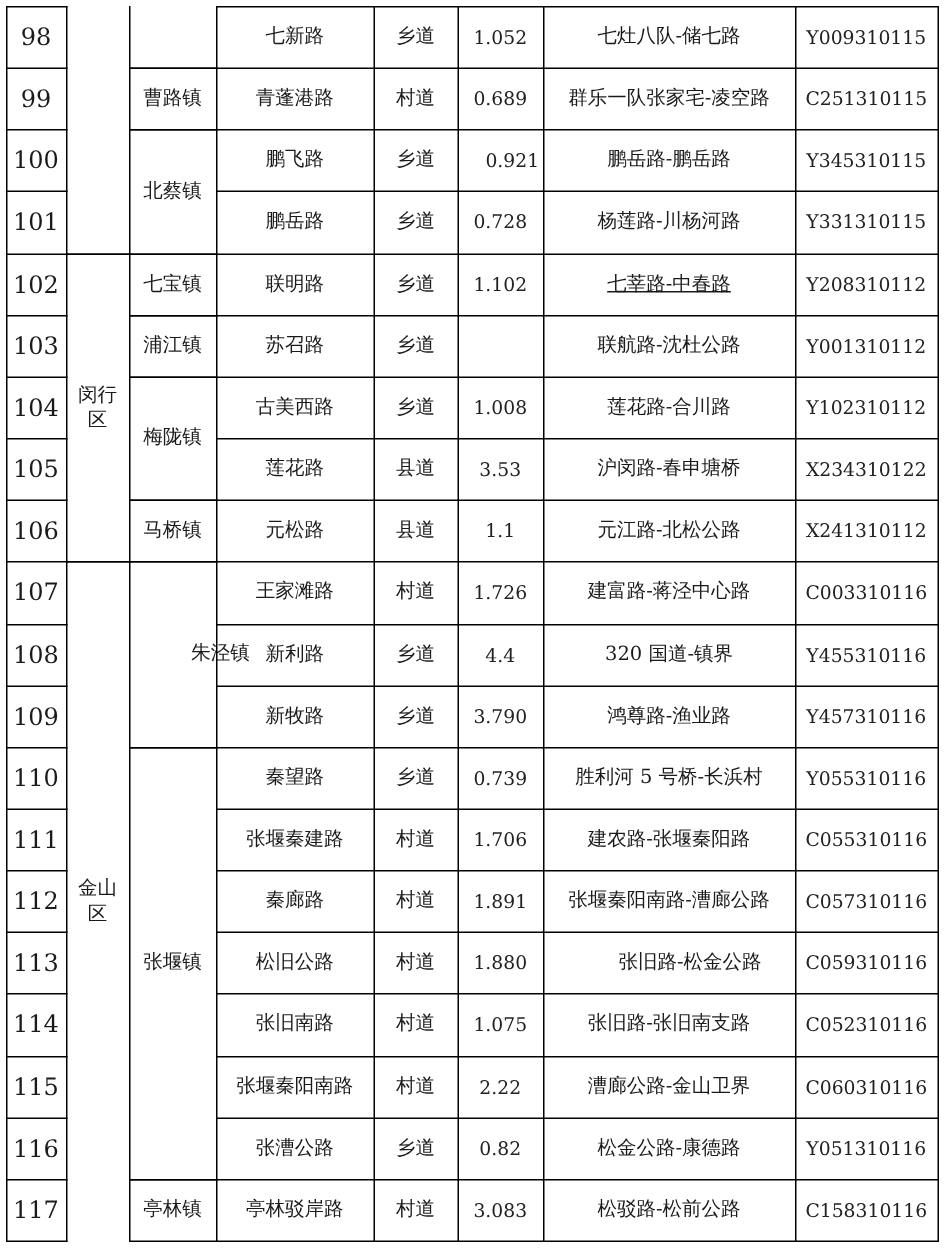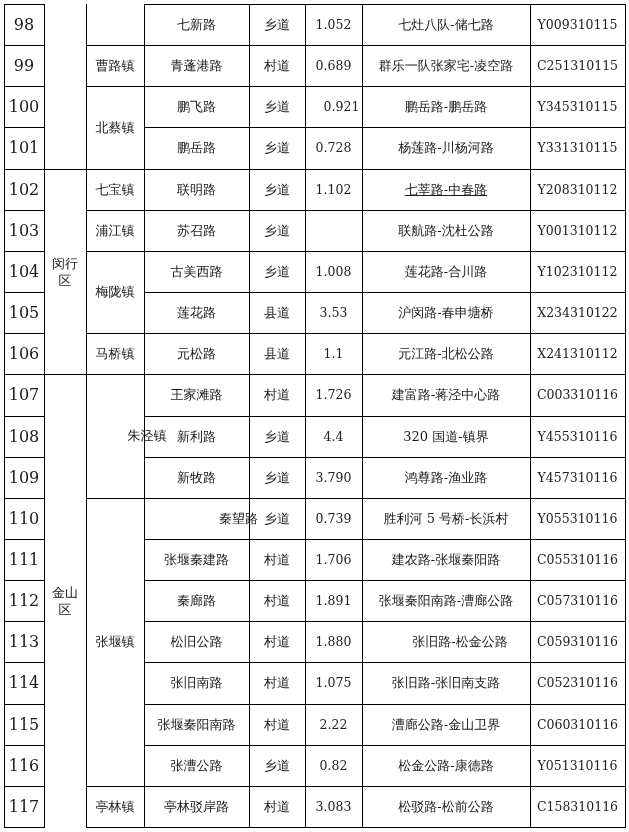--- a/index.html
+++ b/index.html
@@ -83,21 +83,21 @@
     <div class="cell len" style="left: 305px; top: 416px; width: 57px; height: 41px;">4.4</div>
     <div class="cell sect" style="left: 362px; top: 416px; width: 168px; height: 41px;">320 国道-镇界</div>
     <div class="cell code" style="left: 530px; top: 416px; width: 95px; height: 41px;">Y455310116</div>
     <div class="cell num" style="left: 4px; top: 457px; width: 40px; height: 41px;">109</div>
     <div class="cell road" style="left: 144px; top: 457px; width: 105px; height: 41px;">新牧路</div>
     <div class="cell grade" style="left: 249px; top: 457px; width: 56px; height: 41px;">乡道</div>
     <div class="cell len" style="left: 305px; top: 457px; width: 57px; height: 41px;">3.790</div>
     <div class="cell sect" style="left: 362px; top: 457px; width: 168px; height: 41px;">鸿尊路-渔业路</div>
     <div class="cell code" style="left: 530px; top: 457px; width: 95px; height: 41px;">Y457310116</div>
     <div class="cell num" style="left: 4px; top: 498px; width: 40px; height: 41px;">110</div>
-    <div class="cell road" style="left: 144px; top: 498px; width: 105px; height: 41px; margin-left: 42px;">秦望路</div>
+    <div class="cell road" style="left: 144px; top: 498px; width: 105px; height: 41px;">秦望路</div>
     <div class="cell grade" style="left: 249px; top: 498px; width: 56px; height: 41px;">乡道</div>
     <div class="cell len" style="left: 305px; top: 498px; width: 57px; height: 41px;">0.739</div>
     <div class="cell sect" style="left: 362px; top: 498px; width: 168px; height: 41px;">胜利河 5 号桥-长浜村</div>
     <div class="cell code" style="left: 530px; top: 498px; width: 95px; height: 41px;">Y055310116</div>
     <div class="cell num" style="left: 4px; top: 539px; width: 40px; height: 41px;">111</div>
     <div class="cell road" style="left: 144px; top: 539px; width: 105px; height: 41px;">张堰秦建路</div>
     <div class="cell grade" style="left: 249px; top: 539px; width: 56px; height: 41px;">村道</div>
     <div class="cell len" style="left: 305px; top: 539px; width: 57px; height: 41px;">1.706</div>
     <div class="cell sect" style="left: 362px; top: 539px; width: 168px; height: 41px;">建农路-张堰秦阳路</div>
     <div class="cell code" style="left: 530px; top: 539px; width: 95px; height: 41px;">C055310116</div>

